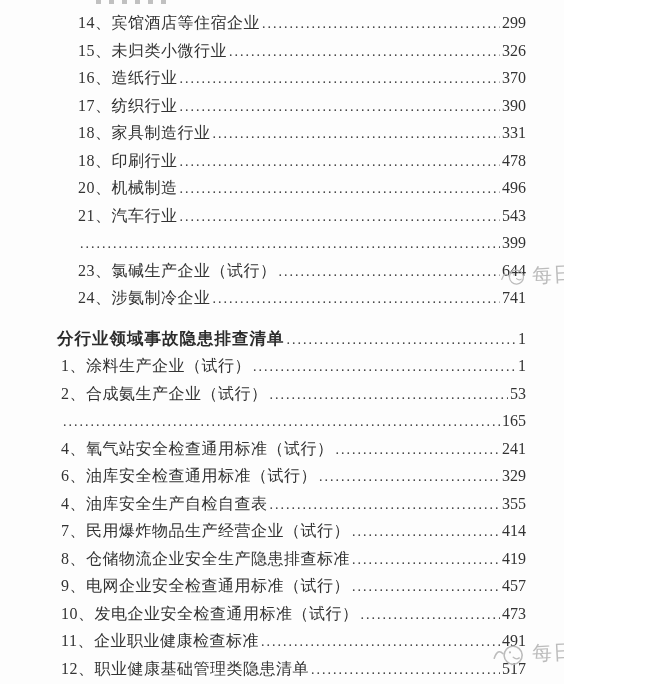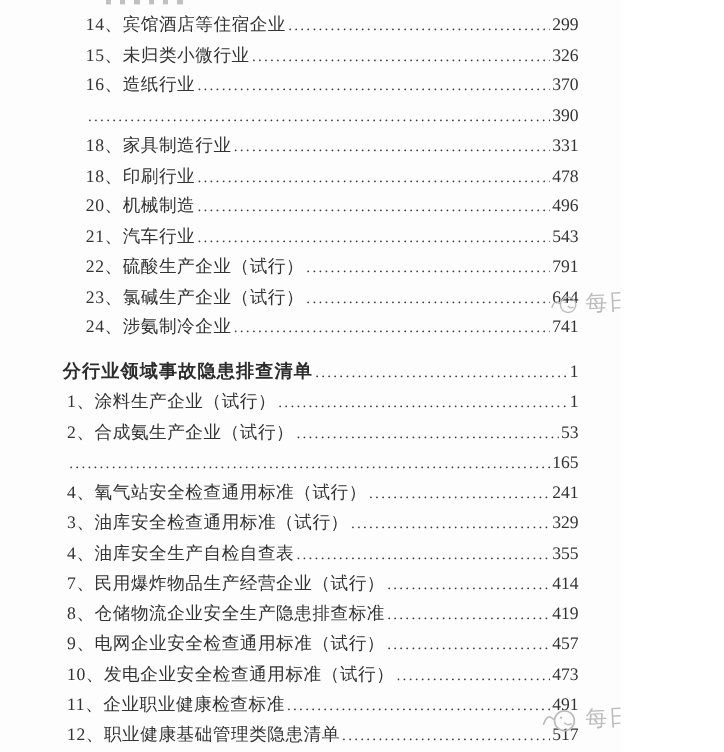--- a/index.html
+++ b/index.html
@@ -92,20 +92,21 @@
     <span class="pagenum">326</span>
   </div>
 
   <div class="entry">
     <span class="label">16、造纸行业</span>
     <span class="dots">....................................................................................................................................................................................</span>
     <span class="pagenum">370</span>
   </div>
 
   <div class="entry">
+    <span class="label">17、纺织行业</span>
     <span class="dots">....................................................................................................................................................................................</span>
     <span class="pagenum">390</span>
   </div>
 
   <div class="entry">
     <span class="label">18、家具制造行业</span>
     <span class="dots">....................................................................................................................................................................................</span>
     <span class="pagenum">331</span>
   </div>
 
@@ -121,23 +122,22 @@
     <span class="pagenum">496</span>
   </div>
 
   <div class="entry">
     <span class="label">21、汽车行业</span>
     <span class="dots">....................................................................................................................................................................................</span>
     <span class="pagenum">543</span>
   </div>
 
   <div class="entry">
-    <span class="label">22、硫酸生产企业（试行）</span>
-    <span class="dots">....................................................................................................................................................................................</span>
-    <span class="pagenum">791</span>
+    <span class="dots">....................................................................................................................................................................................</span>
+    <span class="pagenum">399</span>
   </div>
 
   <div class="entry">
     <span class="label">23、氯碱生产企业（试行）</span>
     <span class="dots">....................................................................................................................................................................................</span>
     <span class="pagenum">644</span>
   </div>
 
   <div class="entry">
     <span class="label">24、涉氨制冷企业</span>
@@ -172,21 +172,21 @@
     <span class="pagenum">165</span>
   </div>
 
   <div class="entry">
     <span class="label">4、氧气站安全检查通用标准（试行）</span>
     <span class="dots">....................................................................................................................................................................................</span>
     <span class="pagenum">241</span>
   </div>
 
   <div class="entry">
-    <span class="label">3、油库安全检查通用标准（试行）</span>
+    <span class="label">6、油库安全检查通用标准（试行）</span>
     <span class="dots">....................................................................................................................................................................................</span>
     <span class="pagenum">329</span>
   </div>
 
   <div class="entry">
     <span class="label">4、油库安全生产自检自查表</span>
     <span class="dots">....................................................................................................................................................................................</span>
     <span class="pagenum">355</span>
   </div>
 

